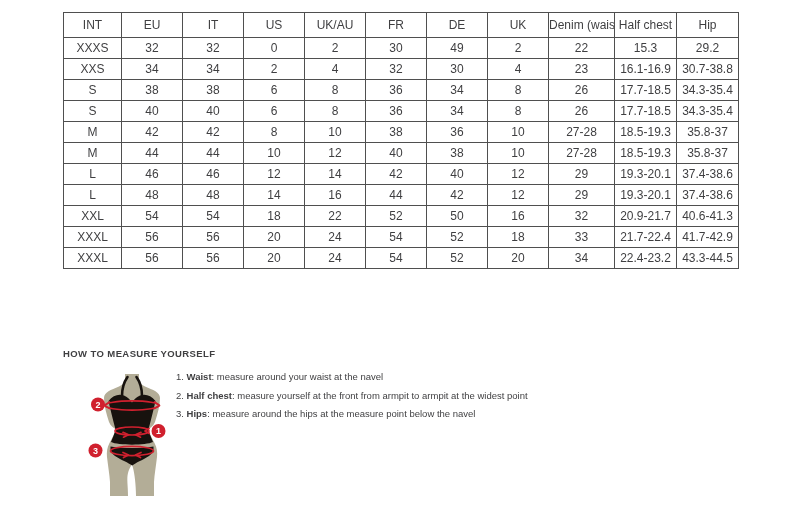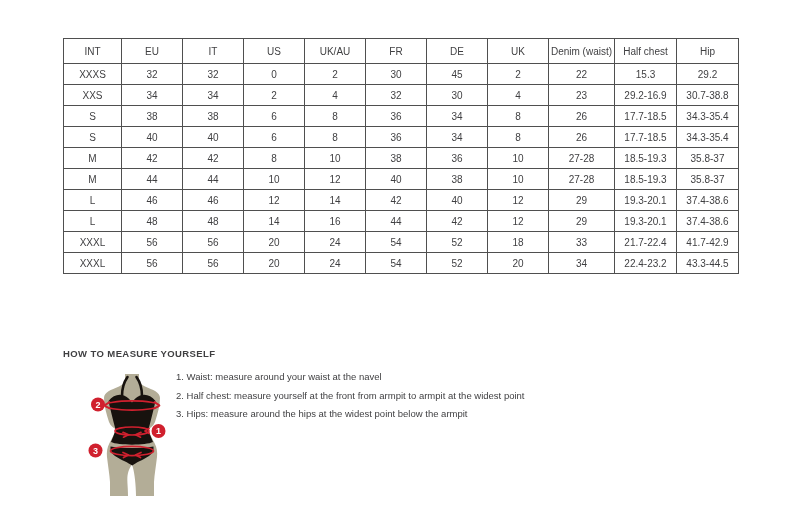--- a/index.html
+++ b/index.html
@@ -6,23 +6,23 @@
   body{
     width:798px;height:519px;background:#ffffff;
     font-family:"Liberation Sans", sans-serif;
     color:var(--text,#3f3f41);
     position:relative;overflow:hidden;
   }
   .page{position:absolute;inset:0;}
 
   
   table.size-table{
-    position:absolute;left:63px;top:38px;width:675px;
+    position:absolute;left:63px;top:12px;width:675px;
     border-collapse:collapse;table-layout:fixed;
-    font-size:10px;color:var(--text,#3f3f41);padding-left:40px;
+    font-size:12px;color:var(--text,#3f3f41);padding-left:40px;
   }
   table.size-table th, table.size-table td{
     border:1px solid var(--table-border,#4f4f4f);
     text-align:center;vertical-align:middle;
     font-weight:normal;padding:0;
     white-space:nowrap;overflow:hidden;
   }
   table.size-table th{height:24px;}
   table.size-table td{height:20px;}
 
@@ -34,21 +34,21 @@
   }
   .figure-wrap{
     position:absolute;left:82px;top:372px;width:114px;height:128px;
   }
   ol.steps{
     position:absolute;left:176px;top:371px;margin:0;padding:0;
     list-style:none;font-size:9.5px;line-height:11px;
     color:var(--text,#3f3f41);
   }
   ol.steps li{margin:0 0 7.5px 0;white-space:nowrap;}
-  ol.steps b{font-weight:normal;}
+  ol.steps b{font-weight:bold;}
 
   
   .skin{fill:var(--mannequin-tan,#b3ad97);}
   .strap{fill:none;stroke:var(--garment-black,#17120e);stroke-width:2.6;stroke-linecap:round;}
   .garment{fill:var(--garment-black,#17120e);}
   .measure path,.measure ellipse{
     fill:none;stroke:var(--accent-red,#d0202e);
     stroke-width:1.7;stroke-linecap:round;stroke-linejoin:round;
   }
   .badge-bg{fill:var(--accent-red,#d0202e);}
@@ -92,37 +92,37 @@
         </tr>
     </thead>
     <tbody>
         <tr>
           <td>XXXS</td>
           <td>32</td>
           <td>32</td>
           <td>0</td>
           <td>2</td>
           <td>30</td>
-          <td>45</td>
+          <td>49</td>
           <td>2</td>
           <td>22</td>
           <td>15.3</td>
           <td>29.2</td>
         </tr>
         <tr>
           <td>XXS</td>
           <td>34</td>
           <td>34</td>
           <td>2</td>
           <td>4</td>
           <td>32</td>
           <td>30</td>
           <td>4</td>
           <td>23</td>
-          <td>29.2-16.9</td>
+          <td>16.1-16.9</td>
           <td>30.7-38.8</td>
         </tr>
         <tr>
           <td>S</td>
           <td>38</td>
           <td>38</td>
           <td>6</td>
           <td>8</td>
           <td>36</td>
           <td>34</td>
@@ -188,20 +188,33 @@
           <td>48</td>
           <td>48</td>
           <td>14</td>
           <td>16</td>
           <td>44</td>
           <td>42</td>
           <td>12</td>
           <td>29</td>
           <td>19.3-20.1</td>
           <td>37.4-38.6</td>
+        </tr>
+        <tr>
+          <td>XXL</td>
+          <td>54</td>
+          <td>54</td>
+          <td>18</td>
+          <td>22</td>
+          <td>52</td>
+          <td>50</td>
+          <td>16</td>
+          <td>32</td>
+          <td>20.9-21.7</td>
+          <td>40.6-41.3</td>
         </tr>
         <tr>
           <td>XXXL</td>
           <td>56</td>
           <td>56</td>
           <td>20</td>
           <td>24</td>
           <td>54</td>
           <td>52</td>
           <td>18</td>
@@ -293,16 +306,16 @@
         <text class="badge-num" x="76.5" y="62.3">1</text>
         <circle class="badge-bg" cx="13.5" cy="78.5" r="7"></circle>
         <text class="badge-num" x="13.5" y="81.8">3</text>
       </g>
     </svg>
   </div>
 
   <ol class="steps">
       <li><span>1. </span><b>Waist</b><span>: measure around your waist at the navel</span></li>
       <li><span>2. </span><b>Half chest</b><span>: measure yourself at the front from armpit to armpit at the widest point</span></li>
-      <li><span>3. </span><b>Hips</b><span>: measure around the hips at the widest point below the armpit</span></li>
+      <li><span>3. </span><b>Hips</b><span>: measure around the hips at the measure point below the navel</span></li>
     </ol>
 
 </div>
 
 </body></html>

